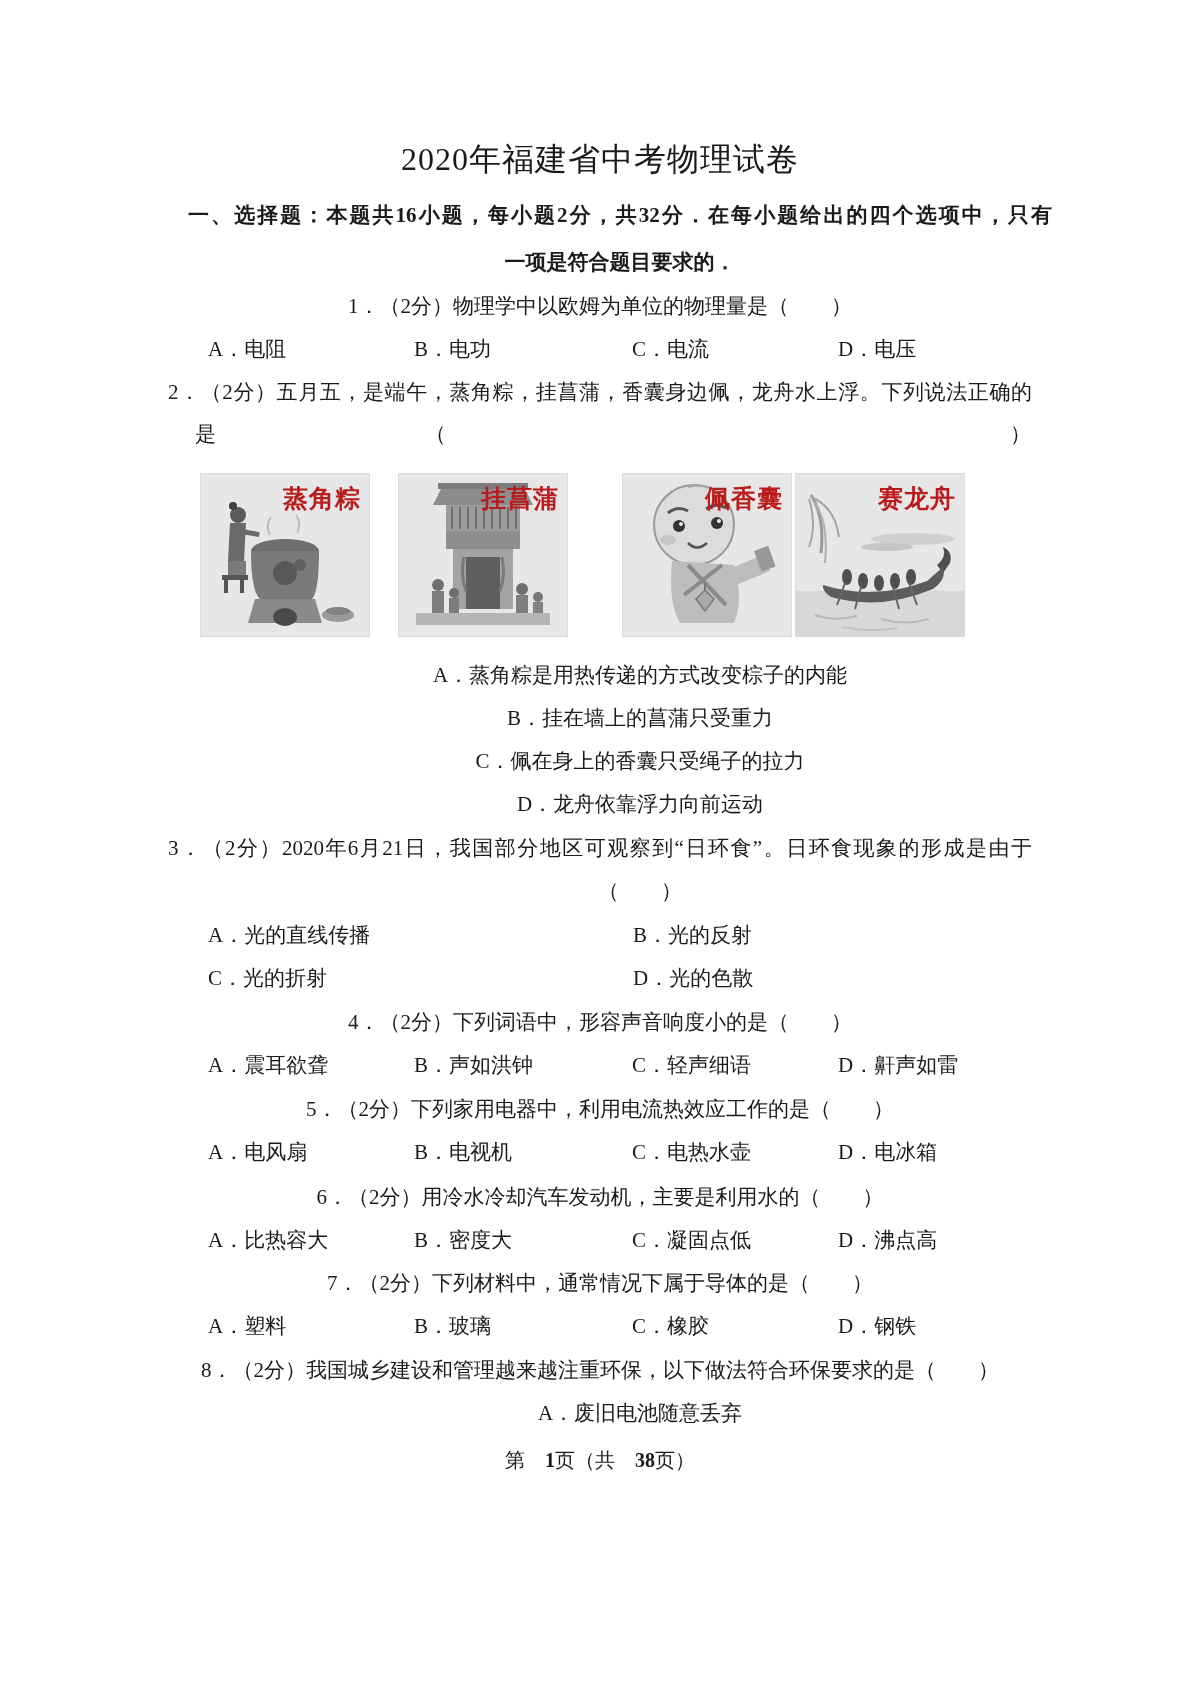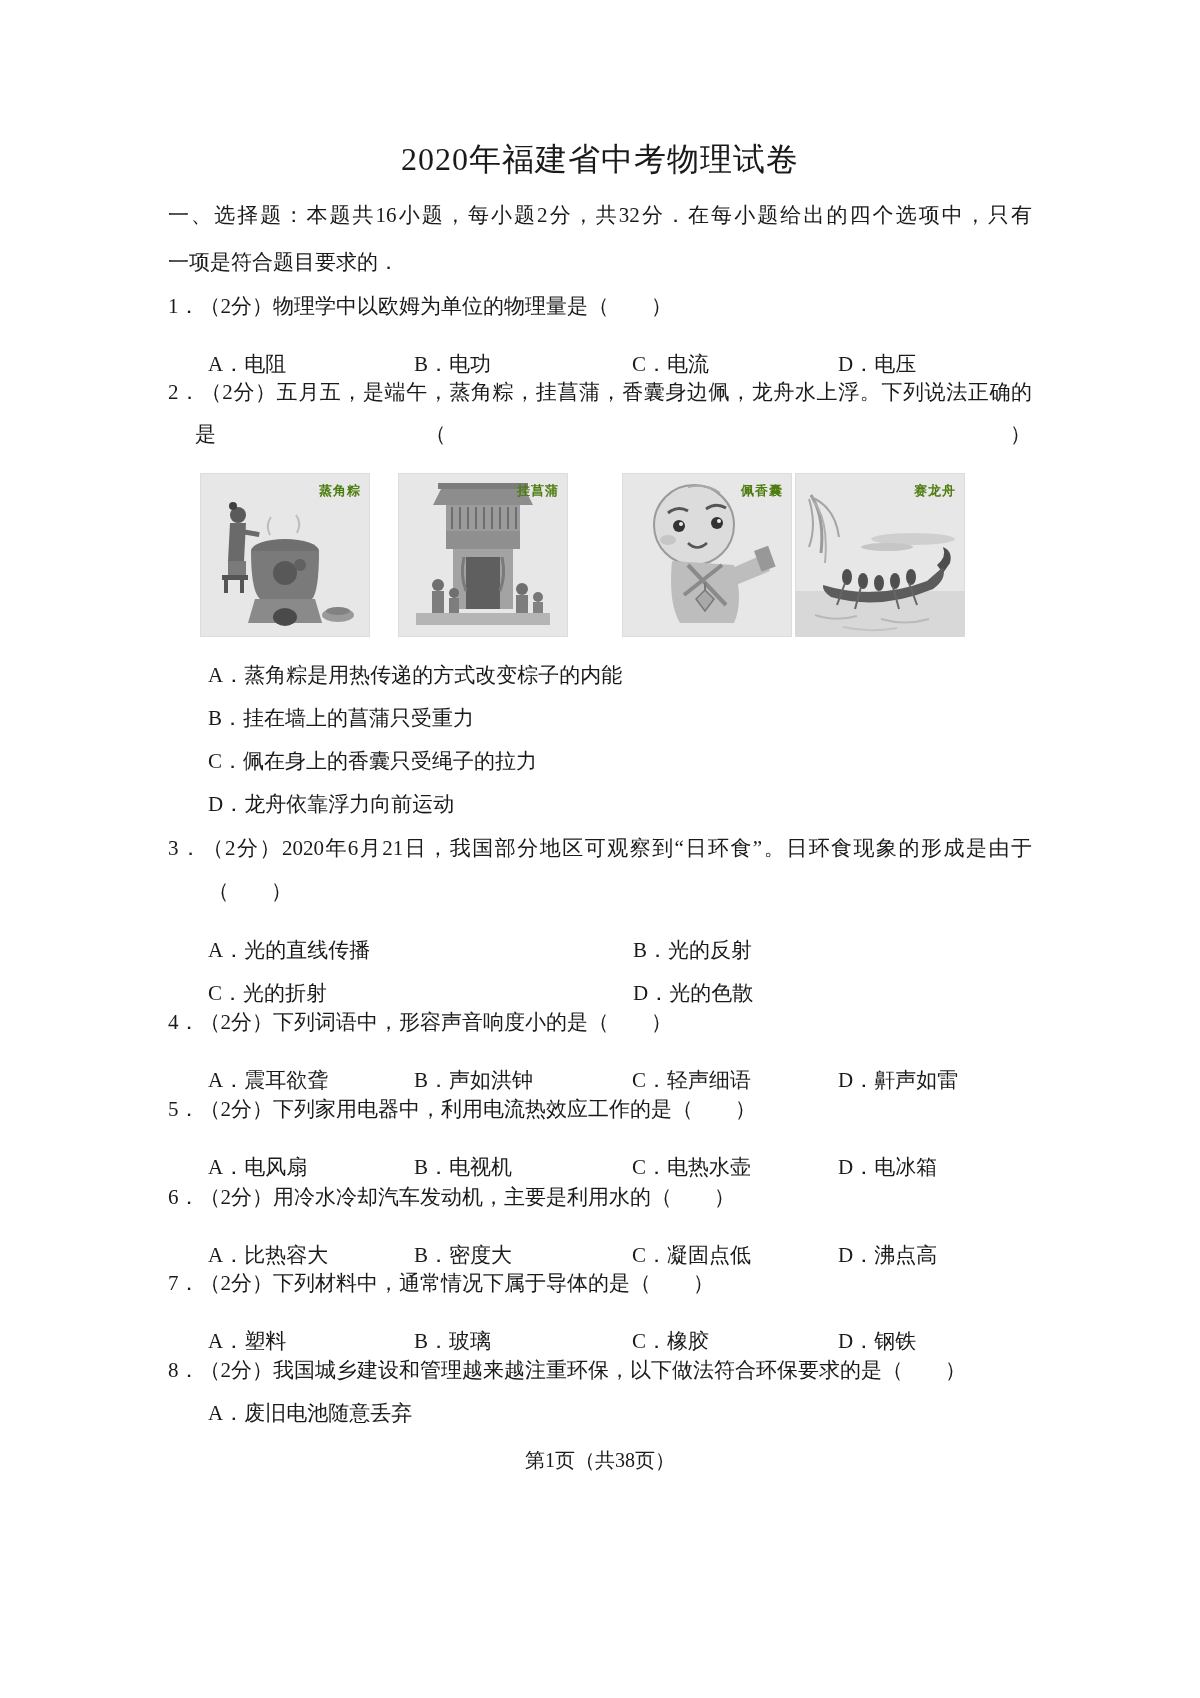--- a/index.html
+++ b/index.html
@@ -11,38 +11,38 @@
     color:#1a1a1a;
     overflow:hidden;
   }
   .title{
     position:absolute;top:138px;left:0;width:100%;
     text-align:center;font-size:32px;font-weight:normal;
     letter-spacing:1px;
   }
   .line{
     position:absolute;left:168px;width:864px;
-    font-size:21px;line-height:43px;white-space:nowrap;
+    font-size:21px;line-height:43px;white-space:nowrap;text-align:center;
   }
   .just{white-space:normal;text-align:justify;text-align-last:justify;}
-  .bold{font-weight:normal;}
+  .bold{font-weight:bold;margin-left:20px;}
   .optrow{position:absolute;left:168px;width:900px;height:43px;font-size:21px;line-height:43px;}
-  .optrow .col{position:absolute;top:15px;white-space:nowrap;}
+  .optrow .col{position:absolute;top:0;white-space:nowrap;}
   .c1{left:40px}.c2{left:246px}.c3{left:464px}.c4{left:670px}
   .c3b{left:465px}
   .indent{left:208px;}
   .tile{
     position:absolute;top:473px;width:170px;height:164px;
     background:#e7e7e7;box-shadow:0 0 0 1px #dcdcdc inset;
   }
   .tile svg{position:absolute;top:0;left:0;}
   .tile .lab{
     position:absolute;top:9px;right:9px;
     font-family:"Liberation Sans","DejaVu Sans",sans-serif;
-    font-size:13px;font-weight:600;color:#4d7c0f;letter-spacing:1px;
+    font-size:25px;font-weight:600;color:#b91c1c;letter-spacing:1px;
     z-index:2;
   }
   .t1{left:200px}.t2{left:398px}.t3{left:622px}.t4{left:795px}
   .parenline{position:absolute;left:168px;width:864px;height:43px;font-size:21px;line-height:43px;}
   .parenline span{position:absolute;top:0;}
   .footer{
     position:absolute;top:1440px;left:0;width:100%;
     text-align:center;font-size:20px;line-height:40px;
   }
 </style>

